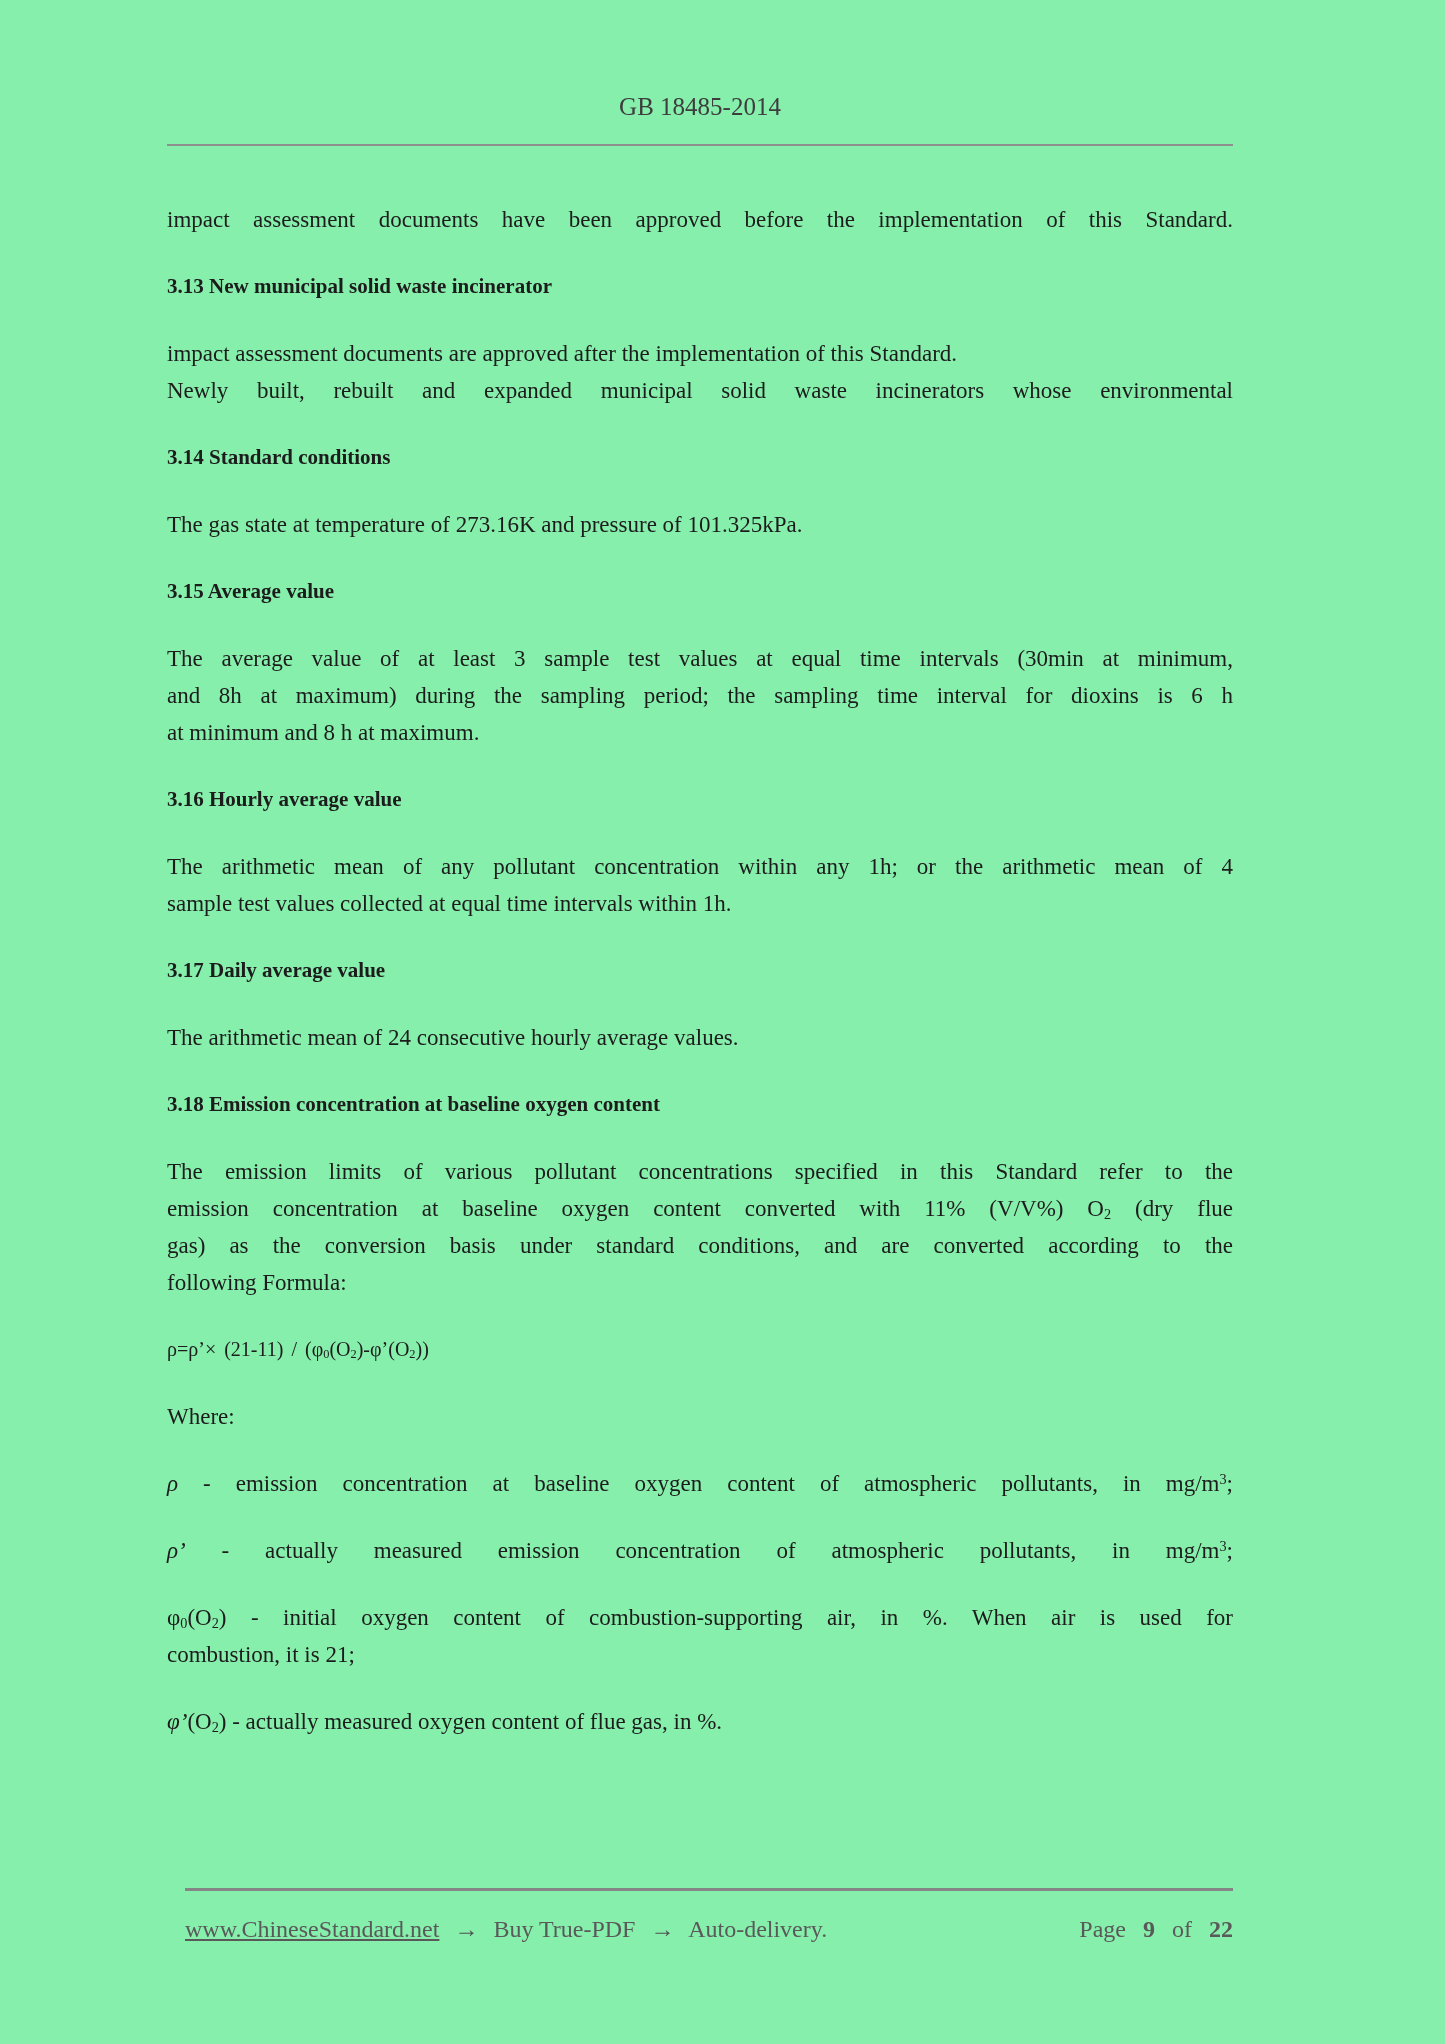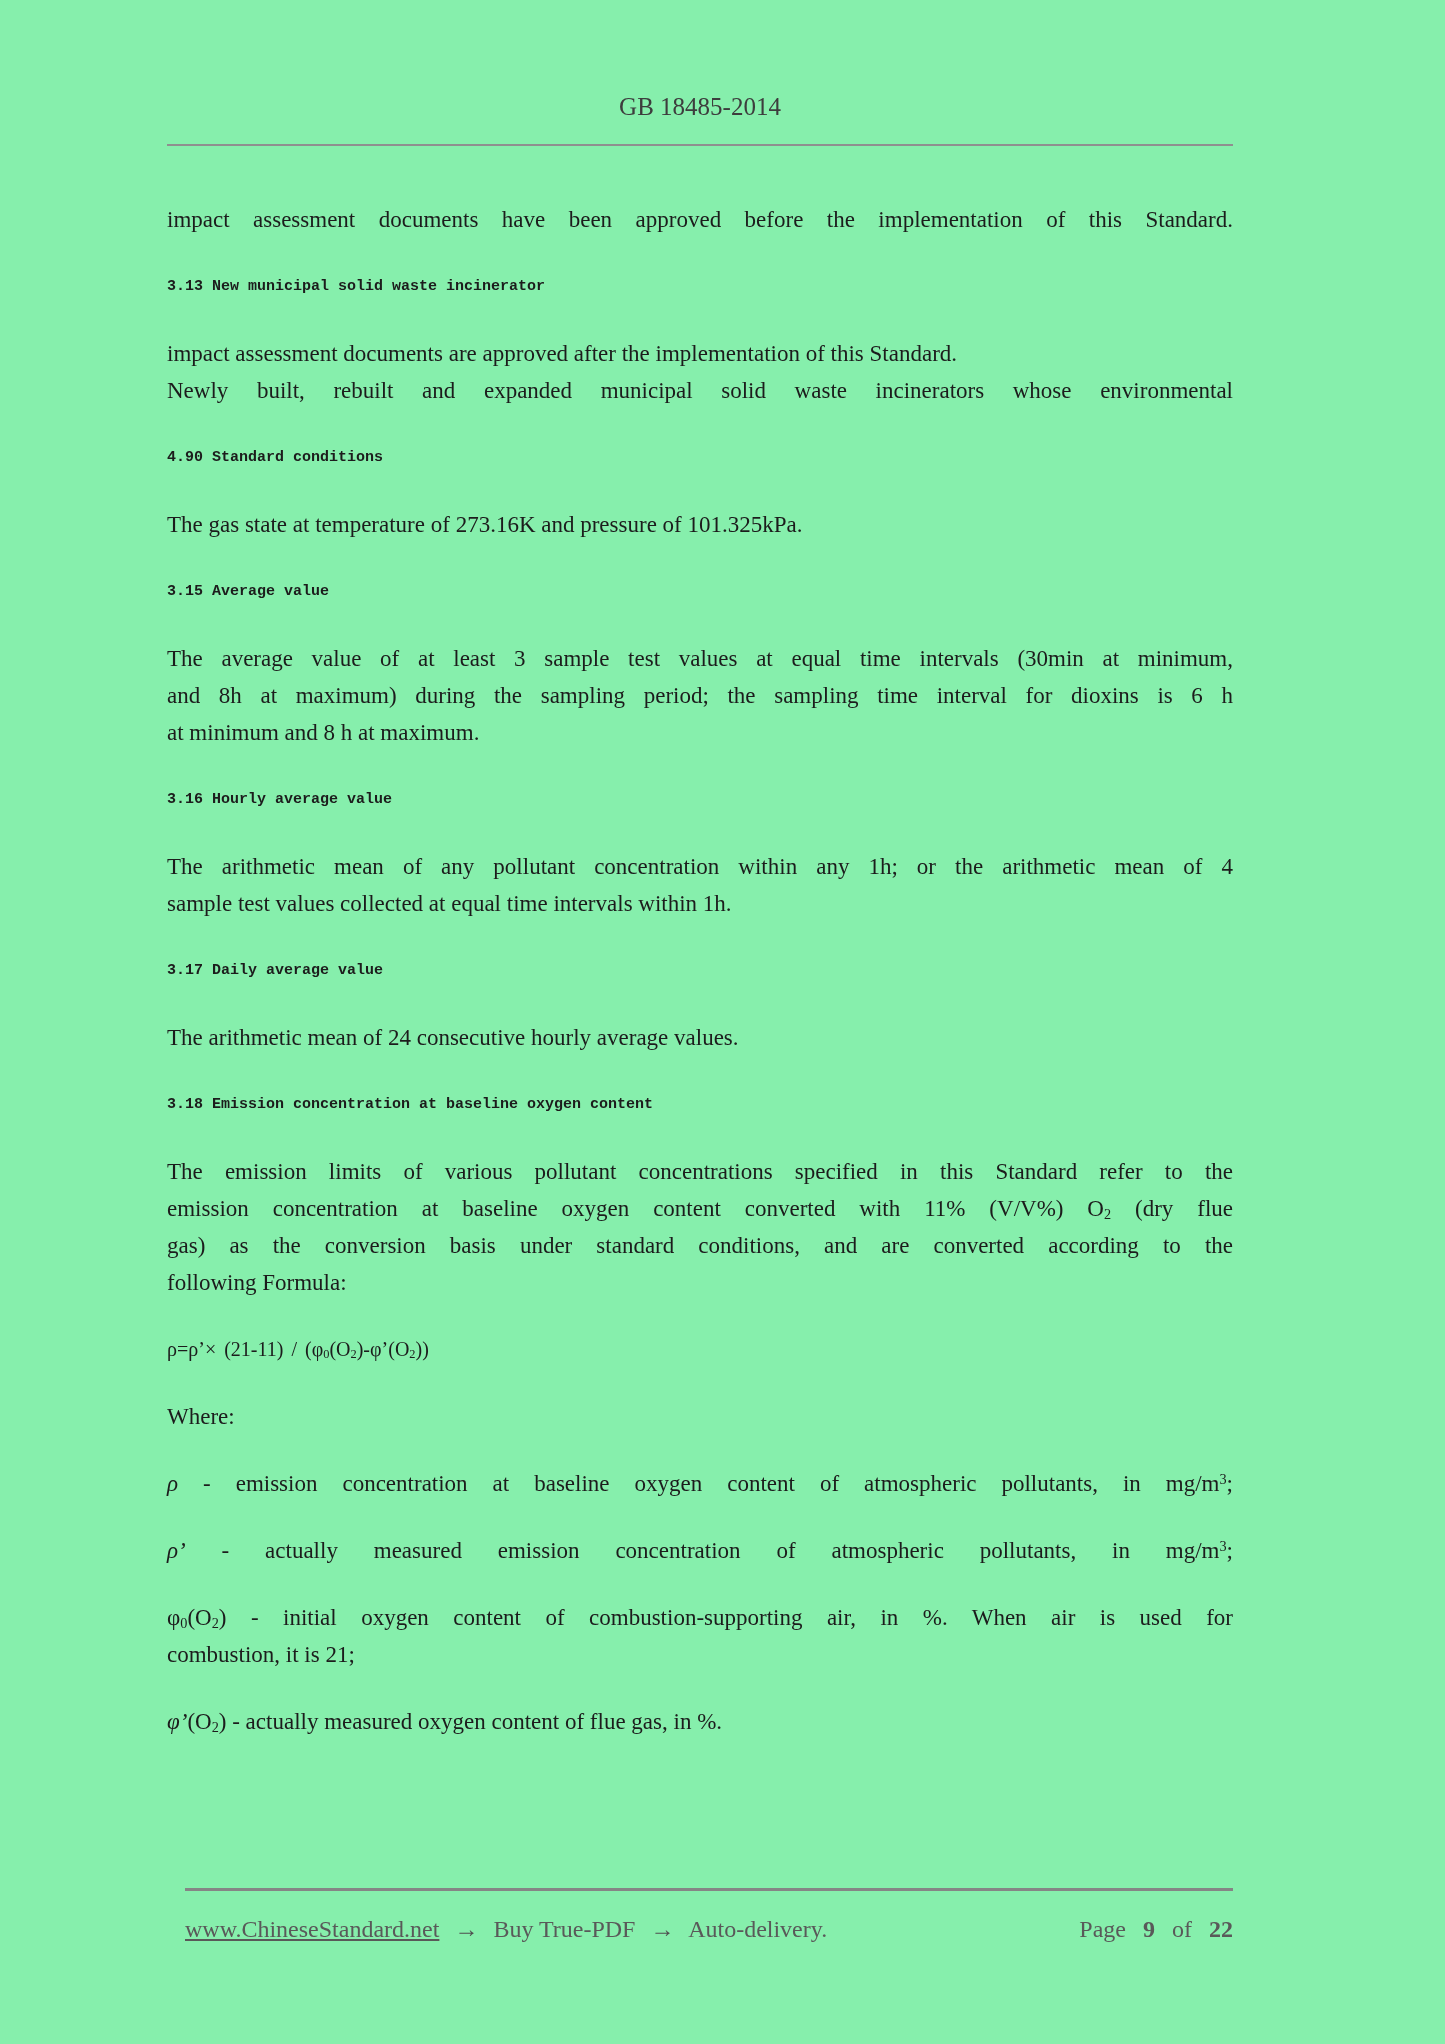--- a/index.html
+++ b/index.html
@@ -15,21 +15,21 @@
   .doc-number {
     padding-top:92px;
     text-align:center;
     font-size:25px; line-height:30px;
     color:#3d3d3d;
   }
   .header-rule { margin-top:22px; border-top:2px solid #8f8f8f; height:0; }
   .content { font-size:23px; }
   .content .block { margin-top:30px; }
   .content > :first-child { margin-top:55px; }
-  h3.block { margin:30px 0 0 0; font-size:15px; font-weight:bold; line-height:37px;font-family:Liberation Mono, monospace; }
+  h3.block { margin:30px 0 0 0; font-size:21px; font-weight:bold; line-height:37px; }
   .para { margin:0; }
   .line { line-height:37px; margin:0; }
   .j { text-align:justify; text-align-last:justify; }
   .formula { text-align:left; font-size:20px; word-spacing:3px; line-height:37px; }
   sub { font-size:0.62em; vertical-align:-0.18em; line-height:0; }
   sup { font-size:0.62em; vertical-align:0.5em; line-height:0; }
   .gi { font-style:italic; }
   .footer { position:absolute; left:185px; right:212px; top:1888px; }
   .footer-rule { border-top:3px solid #858585; height:0; }
   .footer-row {
@@ -57,21 +57,21 @@
     <div class="content">
 
       <p class="line j block">impact assessment documents have been approved before the implementation of this Standard.</p>
 
       <h3 class="block">3.13 New municipal solid waste incinerator</h3>
       <div class="para block">
         <p class="line">impact assessment documents are approved after the implementation of this Standard.</p>
         <p class="line j">Newly built, rebuilt and expanded municipal solid waste incinerators whose environmental</p>
       </div>
 
-      <h3 class="block">4.90 Standard conditions</h3>
+      <h3 class="block">3.14 Standard conditions</h3>
       <div class="para block">
         <p class="line">The gas state at temperature of 273.16K and pressure of 101.325kPa.</p>
       </div>
 
       <h3 class="block">3.15 Average value</h3>
       <div class="para block">
         <p class="line j">The average value of at least 3 sample test values at equal time intervals (30min at minimum,</p>
         <p class="line j">and 8h at maximum) during the sampling period; the sampling time interval for dioxins is 6 h</p>
         <p class="line">at minimum and 8 h at maximum.</p>
       </div>

